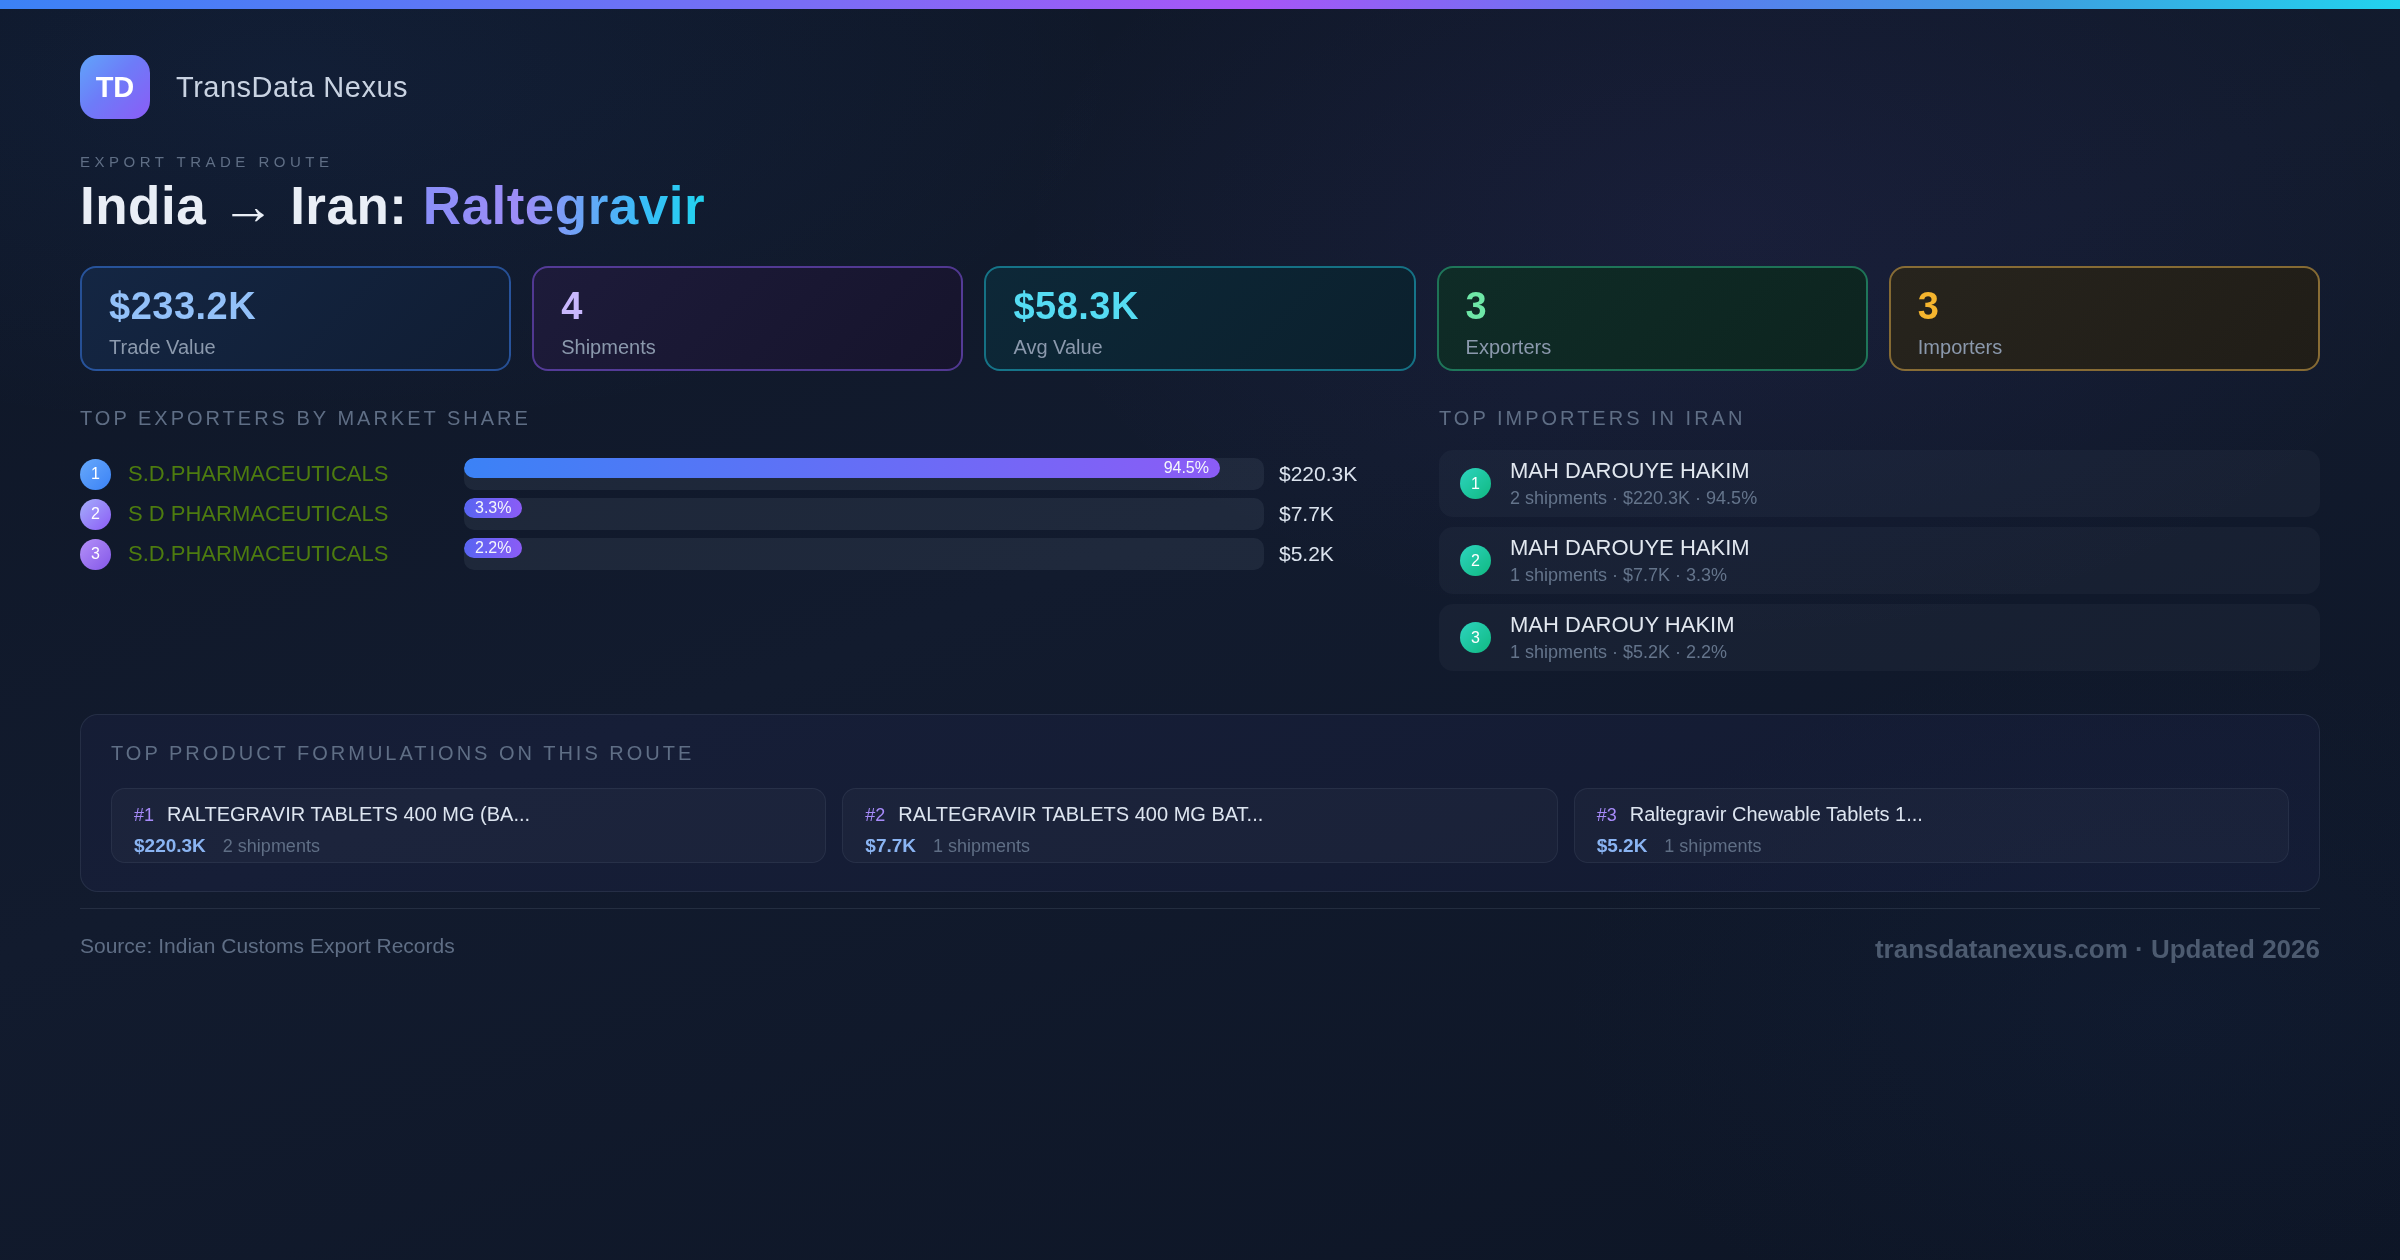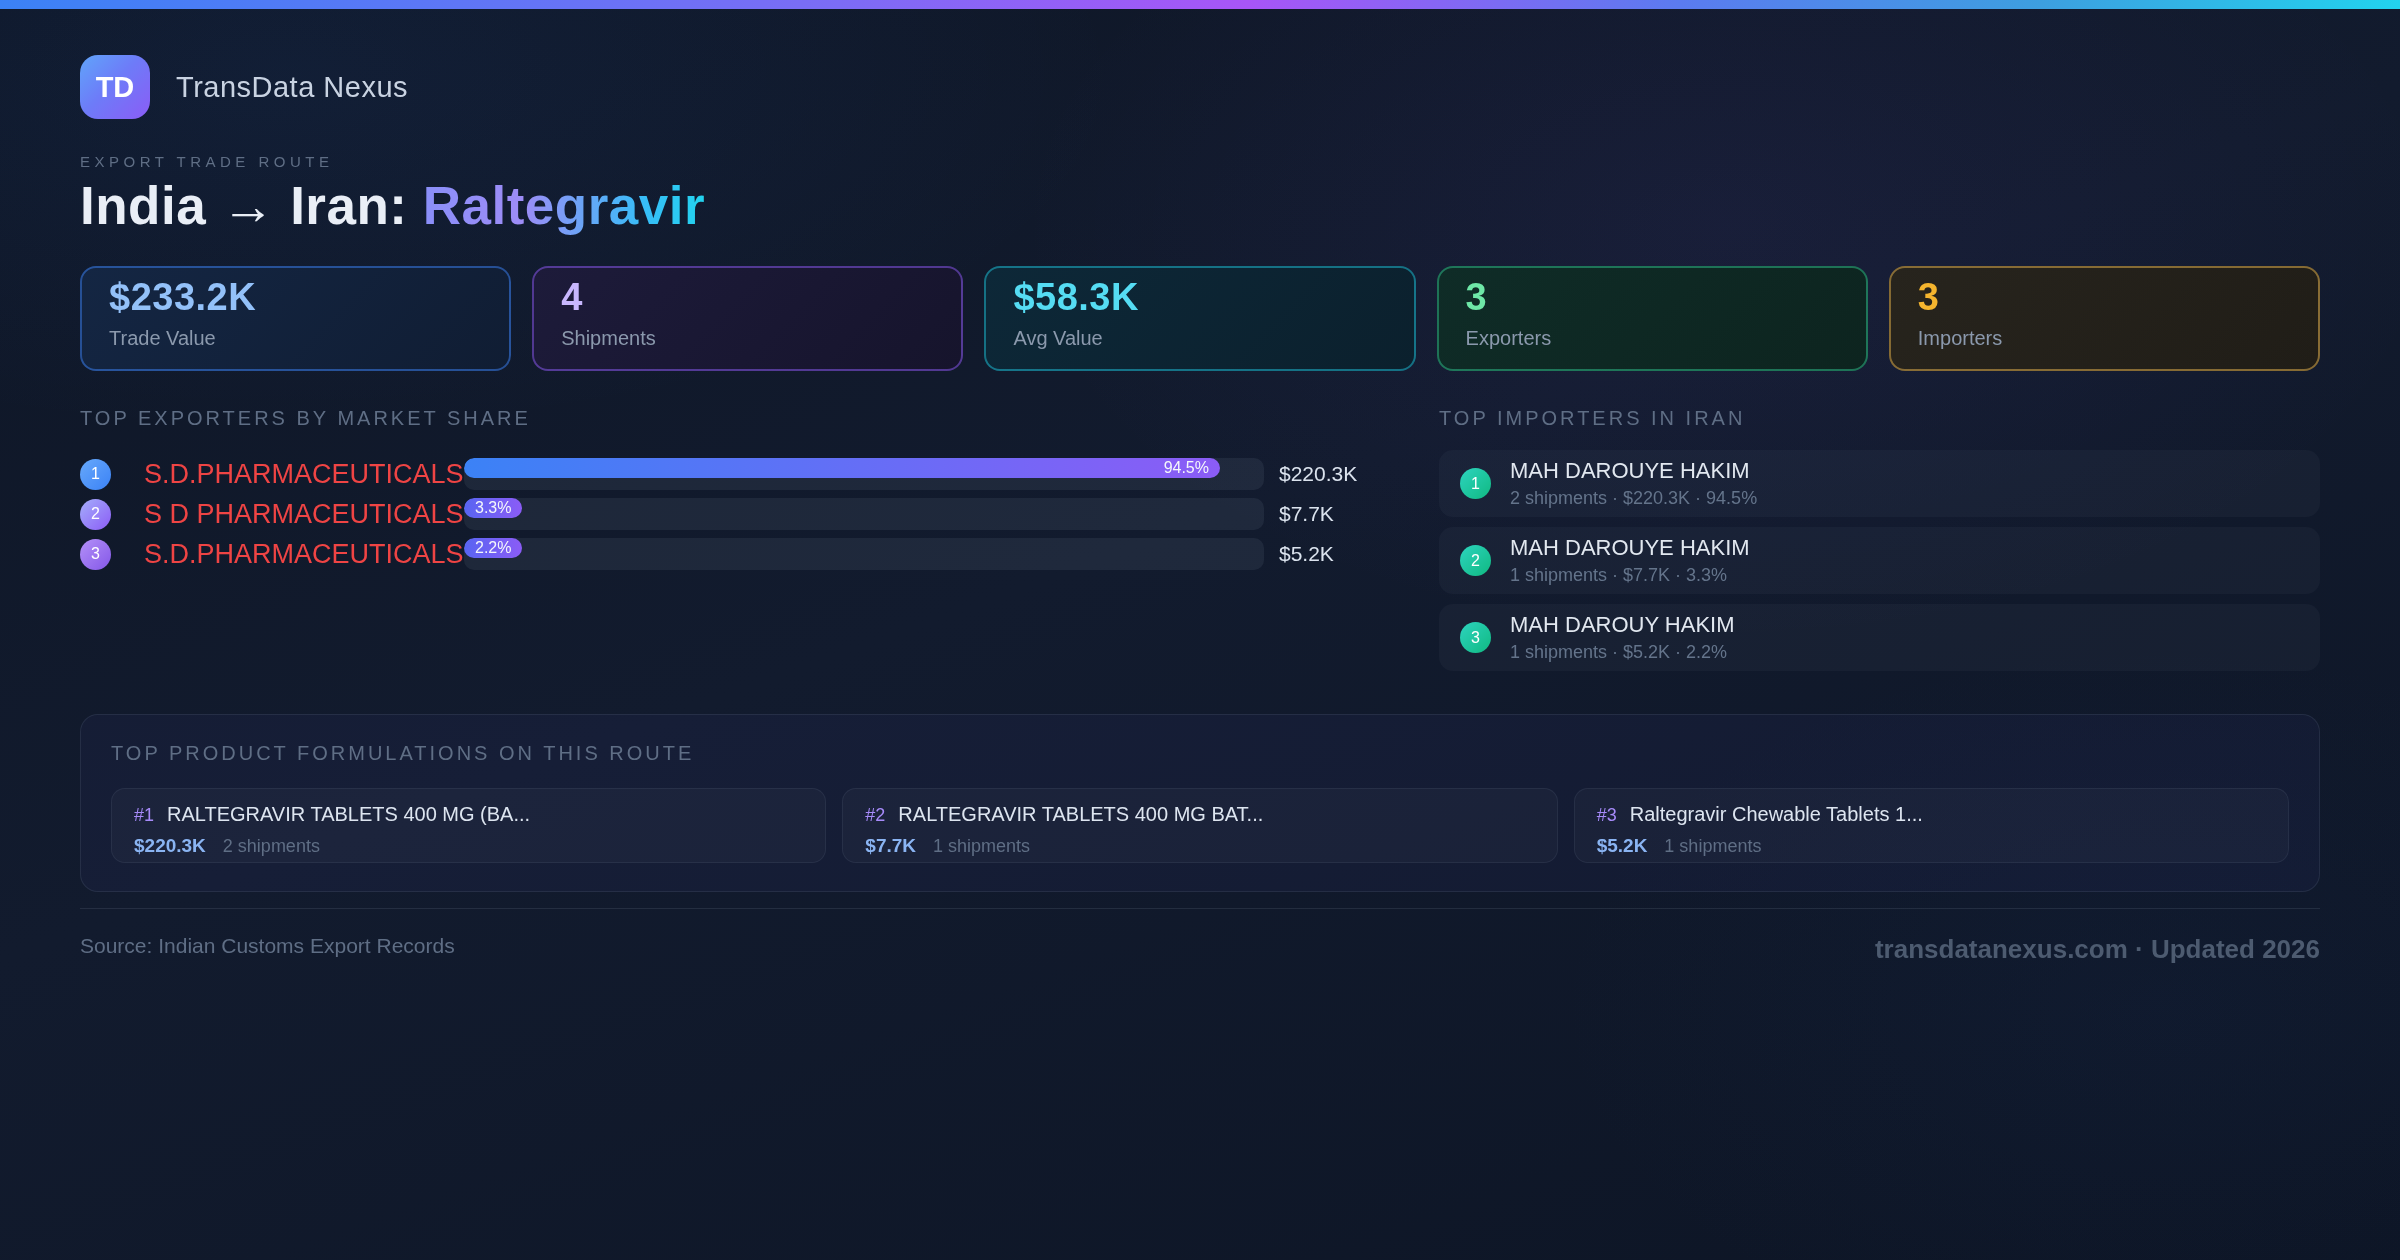--- a/index.html
+++ b/index.html
@@ -28,21 +28,21 @@
   .pill-year { border:2px solid rgba(34,211,238,0.40); background:rgba(34,211,238,0.06); color:#67e8f9; }
 
   
   .eyebrow { margin-top:34px; font-size:15px; letter-spacing:4.5px; color:#5f6e85; font-weight:500; }
   .title { margin-top:5px; font-size:53px; font-weight:600; color:#e9eef6; letter-spacing:0.5px; }
   .title .hl { background:linear-gradient(90deg,#8a8ff9 0%, #9d8cf6 35%, #38bdf8 78%, #22d3ee 100%);
                -webkit-background-clip:text; background-clip:text; color:transparent; }
 
   
   .stats { margin-top:30px; display:flex; gap:21px; }
-  .stat { flex:1; height:105px; border-radius:16px; padding:8px 27px 0; border:2px solid; }
+  .stat { flex:1; height:105px; border-radius:16px; padding:17px 27px 0; border:2px solid; }
   .stat .v { font-size:38px; font-weight:600; letter-spacing:0.5px; }
   .stat .l { font-size:20px; color:#8b99ad; margin-top:8px; }
   .stat-blue   { border-color:rgba(59,130,246,0.50);  background:linear-gradient(135deg,#142643 0%, #101d33 100%); }
   .stat-blue .v   { color:#93c1f9; }
   .stat-purple { border-color:rgba(139,92,246,0.50);  background:linear-gradient(135deg,#1d1b3a 0%, #16142c 100%); }
   .stat-purple .v { color:#c8b7fd; }
   .stat-cyan   { border-color:rgba(34,211,238,0.45);  background:linear-gradient(135deg,#0d2838 0%, #0b202d 100%); }
   .stat-cyan .v   { color:#55dcf3; }
   .stat-green  { border-color:rgba(52,211,153,0.45);  background:linear-gradient(135deg,#0f2c27 0%, #0d241f 100%); }
   .stat-green .v  { color:#6ee7a7; }
@@ -54,21 +54,21 @@
   .sec-title { font-size:20px; letter-spacing:3px; color:#5f6e85; font-weight:500; }
 
   .exp-rows { margin-top:24px; }
   .exp-row { display:grid; grid-template-columns:48px 336px 800px 1fr; align-items:center; height:40px; }
   .rank-dot { width:31px; height:31px; border-radius:50%; display:flex; align-items:center; justify-content:center;
               color:#fff; font-size:16px; }
   .dot-1 { background:linear-gradient(135deg,#67a9fb,#3b82f6); }
   .dot-2 { background:linear-gradient(135deg,#a5aefb,#8b5cf6); }
   .dot-3 { background:linear-gradient(135deg,#b491f8,#8457e8); }
   .dot-teal { background:linear-gradient(135deg,#2dd4bf,#10b981); }
-  .exp-name { font-size:27px; color:#ef4444;margin-left:16px; }
+  .exp-name { font-size:22px; color:#4d7c0f; }
   .bar-track { height:32px; border-radius:10px; background:rgba(148,163,184,0.10); overflow:hidden; }
   .bar-fill { height:20px; border-radius:10px; background:linear-gradient(90deg,#3b82f6,#8b5cf6);
               display:flex; align-items:center; justify-content:flex-end; min-width:max-content; padding:0 11px; }
   .bar-fill span { color:#f4f7fb; font-size:16px; }
   .bar-small { background:linear-gradient(90deg,#5865f2,#8b5cf6); }
   .exp-val { font-size:21px; color:#dbe3ee; padding-left:15px; }
 
   .imp-rows { margin-top:20px; }
   .imp-card { background:rgba(148,163,184,0.055); border-radius:14px; height:67px; margin-bottom:10px;
               display:flex; align-items:center; gap:19px; padding:0 21px; }

